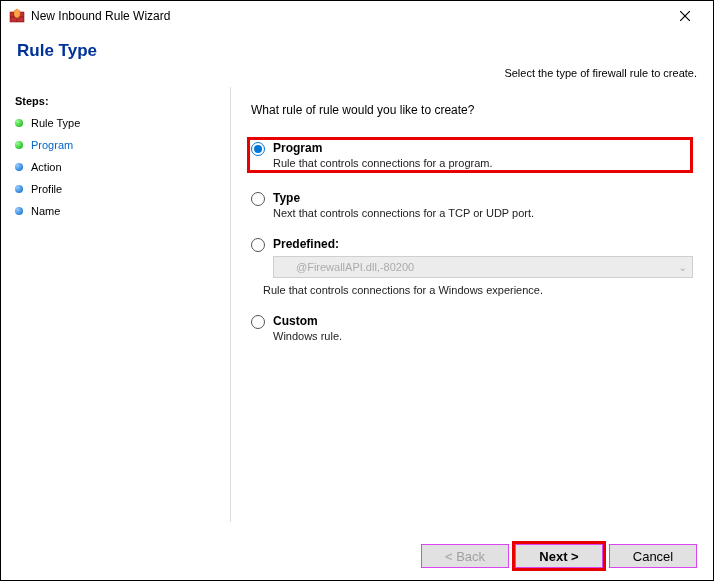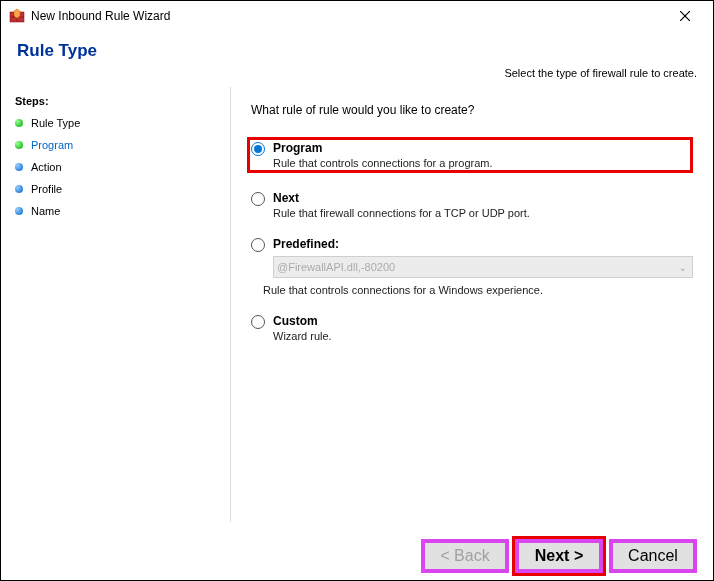--- a/index.html
+++ b/index.html
@@ -23,25 +23,25 @@
     .question { margin-bottom: 20px; }
     .option { margin-bottom: 18px; position: relative; }
     .option.highlighted { border: 3px solid #e80000; padding: 1px; margin-left: -4px; }
     .option-row { display: flex; align-items: flex-start; }
     .radio { appearance: none; width: 14px; height: 14px; border: 1px solid #555; border-radius: 50%; margin-right: 8px; margin-top: 1px; position: relative; flex-shrink: 0; }
     .radio:checked { border-color: #0078d7; }
     .radio:checked::after { content: ""; position: absolute; width: 8px; height: 8px; background: #0078d7; border-radius: 50%; top: 2px; left: 2px; }
     .option-text { flex: 1; }
     .option-title { font-weight: bold; font-size: 12px; }
     .option-desc { font-size: 11px; color: #222; margin-top: 2px; }
-    .predef-select { width: 420px; height: 22px; background: #e5e5e5; border: 1px solid #bbb; color: #888; font-size: 11px; padding: 0 3px; margin: 4px 0 4px 22px; appearance: none; position: relative; }
+    .predef-select { width: 420px; height: 22px; background: #e5e5e5; border: 1px solid #bbb; color: #888; font-size: 11px; padding: 0 22px; margin: 4px 0 4px 22px; appearance: none; position: relative; }
     .predef-wrap { position: relative; width: 420px; }
     .predef-chevron { position: absolute; right: 6px; top: 50%; transform: translateY(-50%); color: #aaa; font-size: 10px; pointer-events: none; }
     .footer { position: absolute; bottom: 0; left: 0; right: 0; height: 48px; display: flex; align-items: center; justify-content: flex-end; padding: 0 16px; gap: 6px; }
-    .btn { width: 88px; height: 34px; font-size: 16px; border: 4px solid #d946ef; background: #e1e1e1; cursor: pointer; }
+    .btn { width: 88px; height: 24px; font-size: 13px; border: 1px solid #d946ef; background: #e1e1e1; cursor: pointer; }
     .btn:disabled { color: #a0a0a0; cursor: default; }
     .btn-highlight { outline: 3px solid #e80000; outline-offset: 0; font-weight: bold; }
   </style>
 </head>
 <body>
 
 <div class="titlebar">
   <span class="titlebar-icon">
     <svg width="16" height="16" viewBox="0 0 16 16">
       <rect x="1" y="4" width="14" height="10" fill="#b33" stroke="#800" stroke-width="0.5"></rect>
@@ -101,22 +101,22 @@
           <div class="option-title">Program</div>
           <div class="option-desc">Rule that controls connections for a program.</div>
         </div>
       </div>
     </div>
 
     <div class="option">
       <div class="option-row">
         <input type="radio" name="ruletype" class="radio" style="">
         <div class="option-text">
-          <div class="option-title">Next</div>
-          <div class="option-desc">Rule that firewall connections for a TCP or UDP port.</div>
+          <div class="option-title">Type</div>
+          <div class="option-desc">Next that controls connections for a TCP or UDP port.</div>
         </div>
       </div>
     </div>
 
     <div class="option">
       <div class="option-row">
         <input type="radio" name="ruletype" class="radio" style="">
         <div class="option-text">
           <div class="option-title">Predefined:</div>
         </div>
@@ -128,21 +128,21 @@
         <span class="predef-chevron">⌄</span>
       </div>
       <div class="option-desc" style="margin-left:12px;">Rule that controls connections for a Windows experience.</div>
     </div>
 
     <div class="option">
       <div class="option-row">
         <input type="radio" name="ruletype" class="radio" style="">
         <div class="option-text">
           <div class="option-title">Custom</div>
-          <div class="option-desc">Wizard rule.</div>
+          <div class="option-desc">Windows rule.</div>
         </div>
       </div>
     </div>
   </div>
 </div>
 
 <div class="footer">
   <button class="btn" disabled="">&lt; Back</button>
   <button class="btn btn-highlight">Next &gt;</button>
   <button class="btn">Cancel</button>

